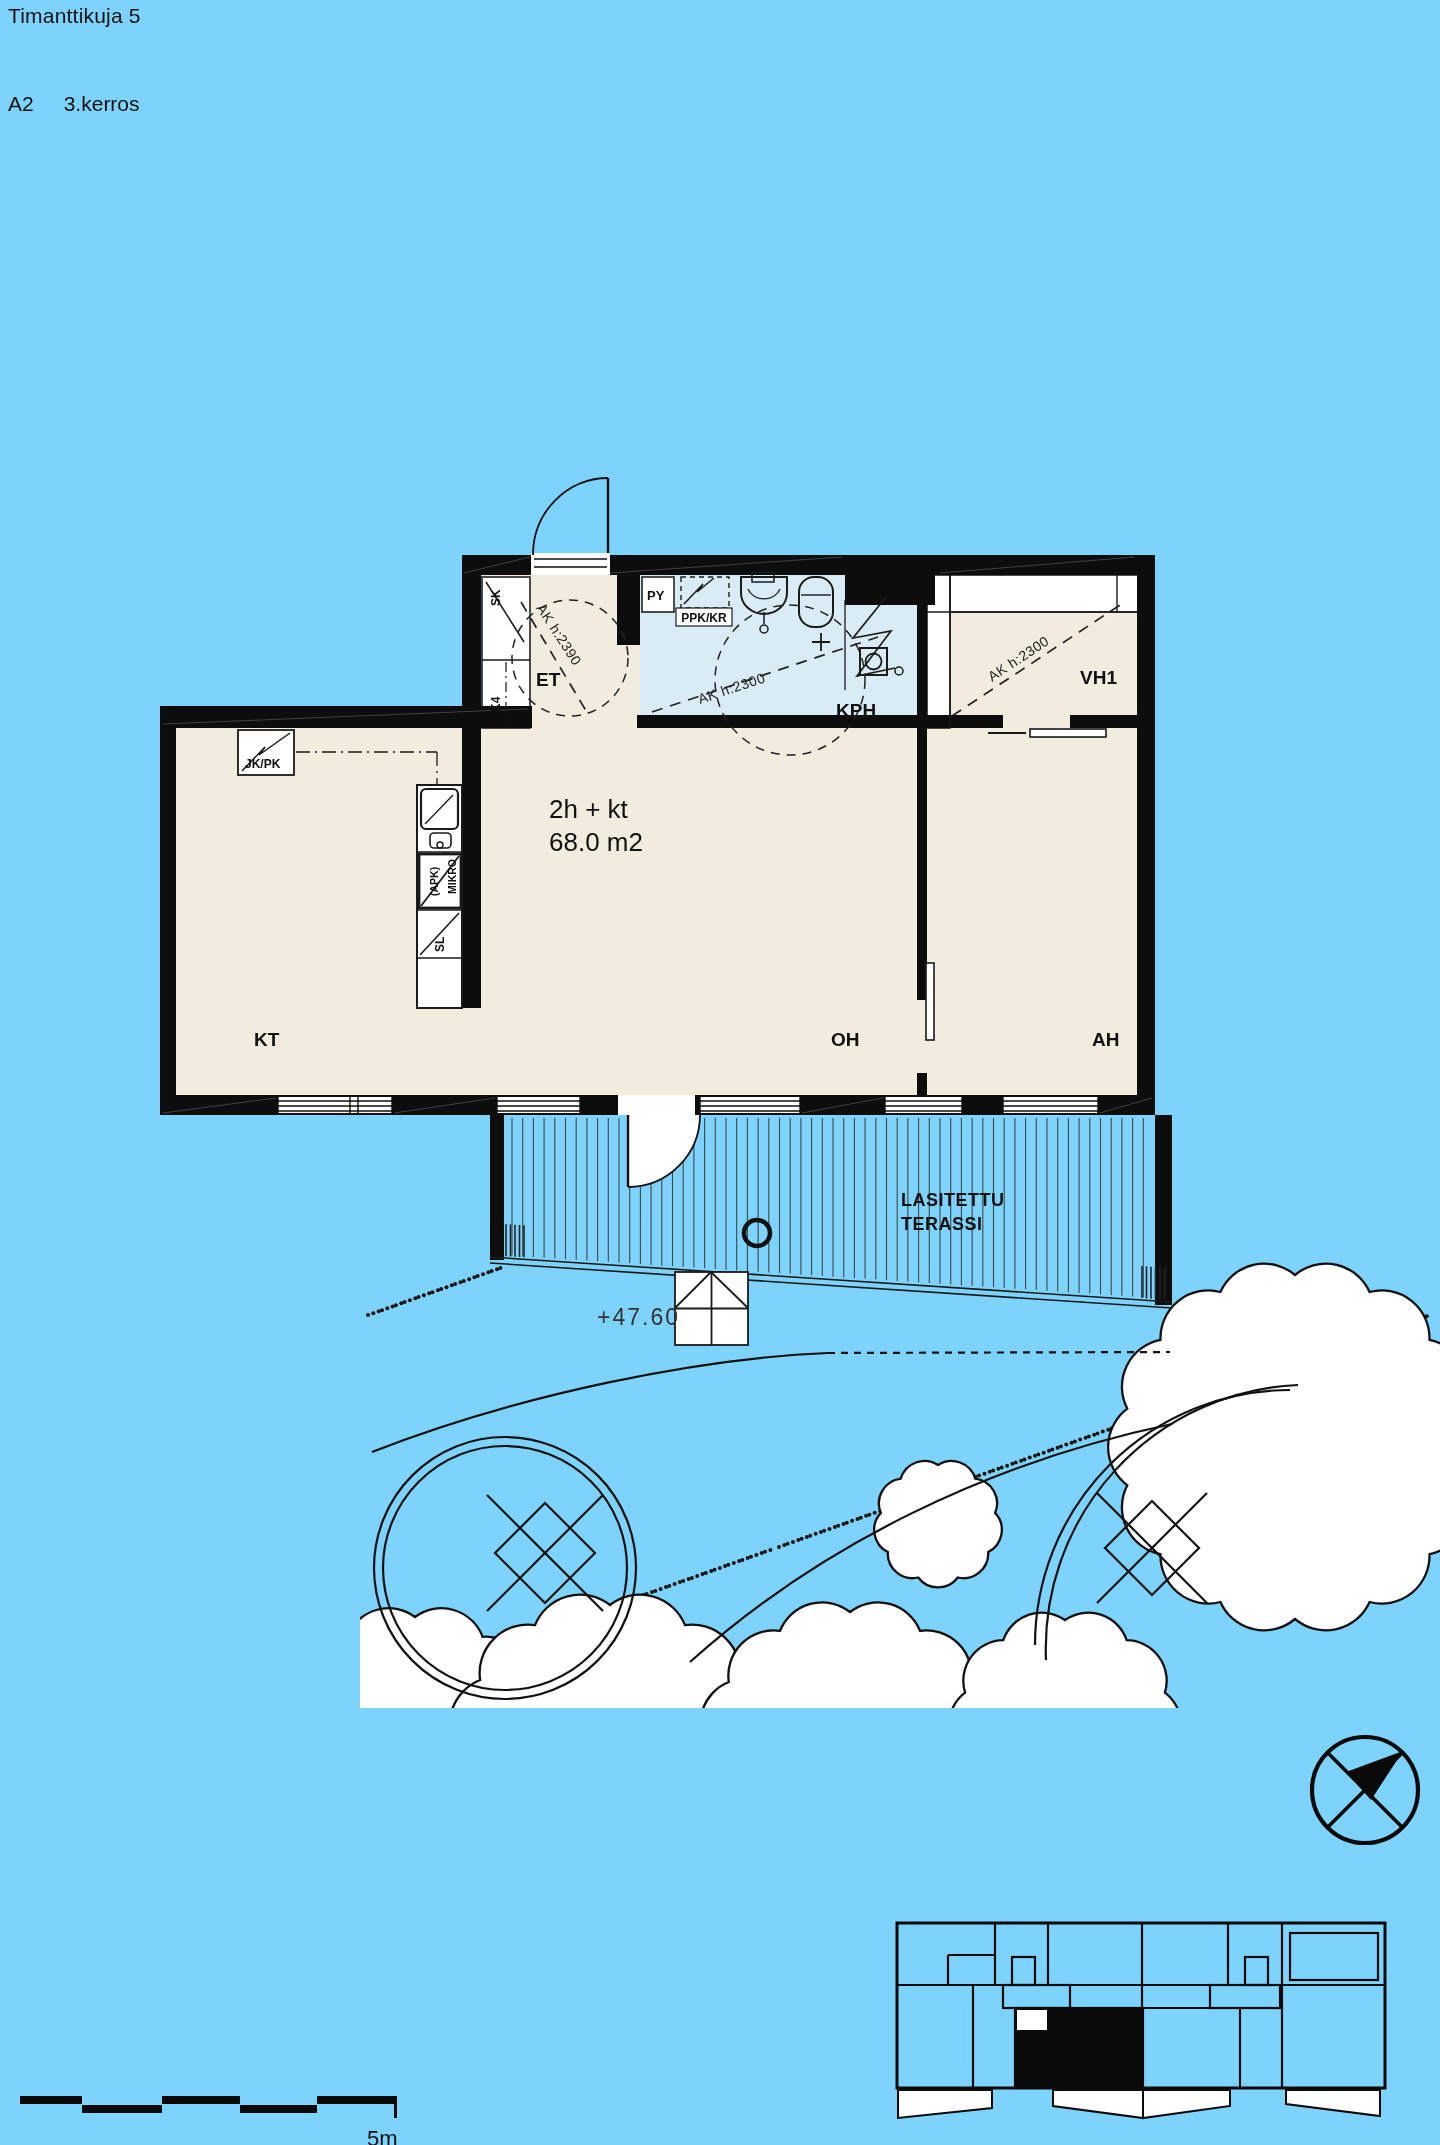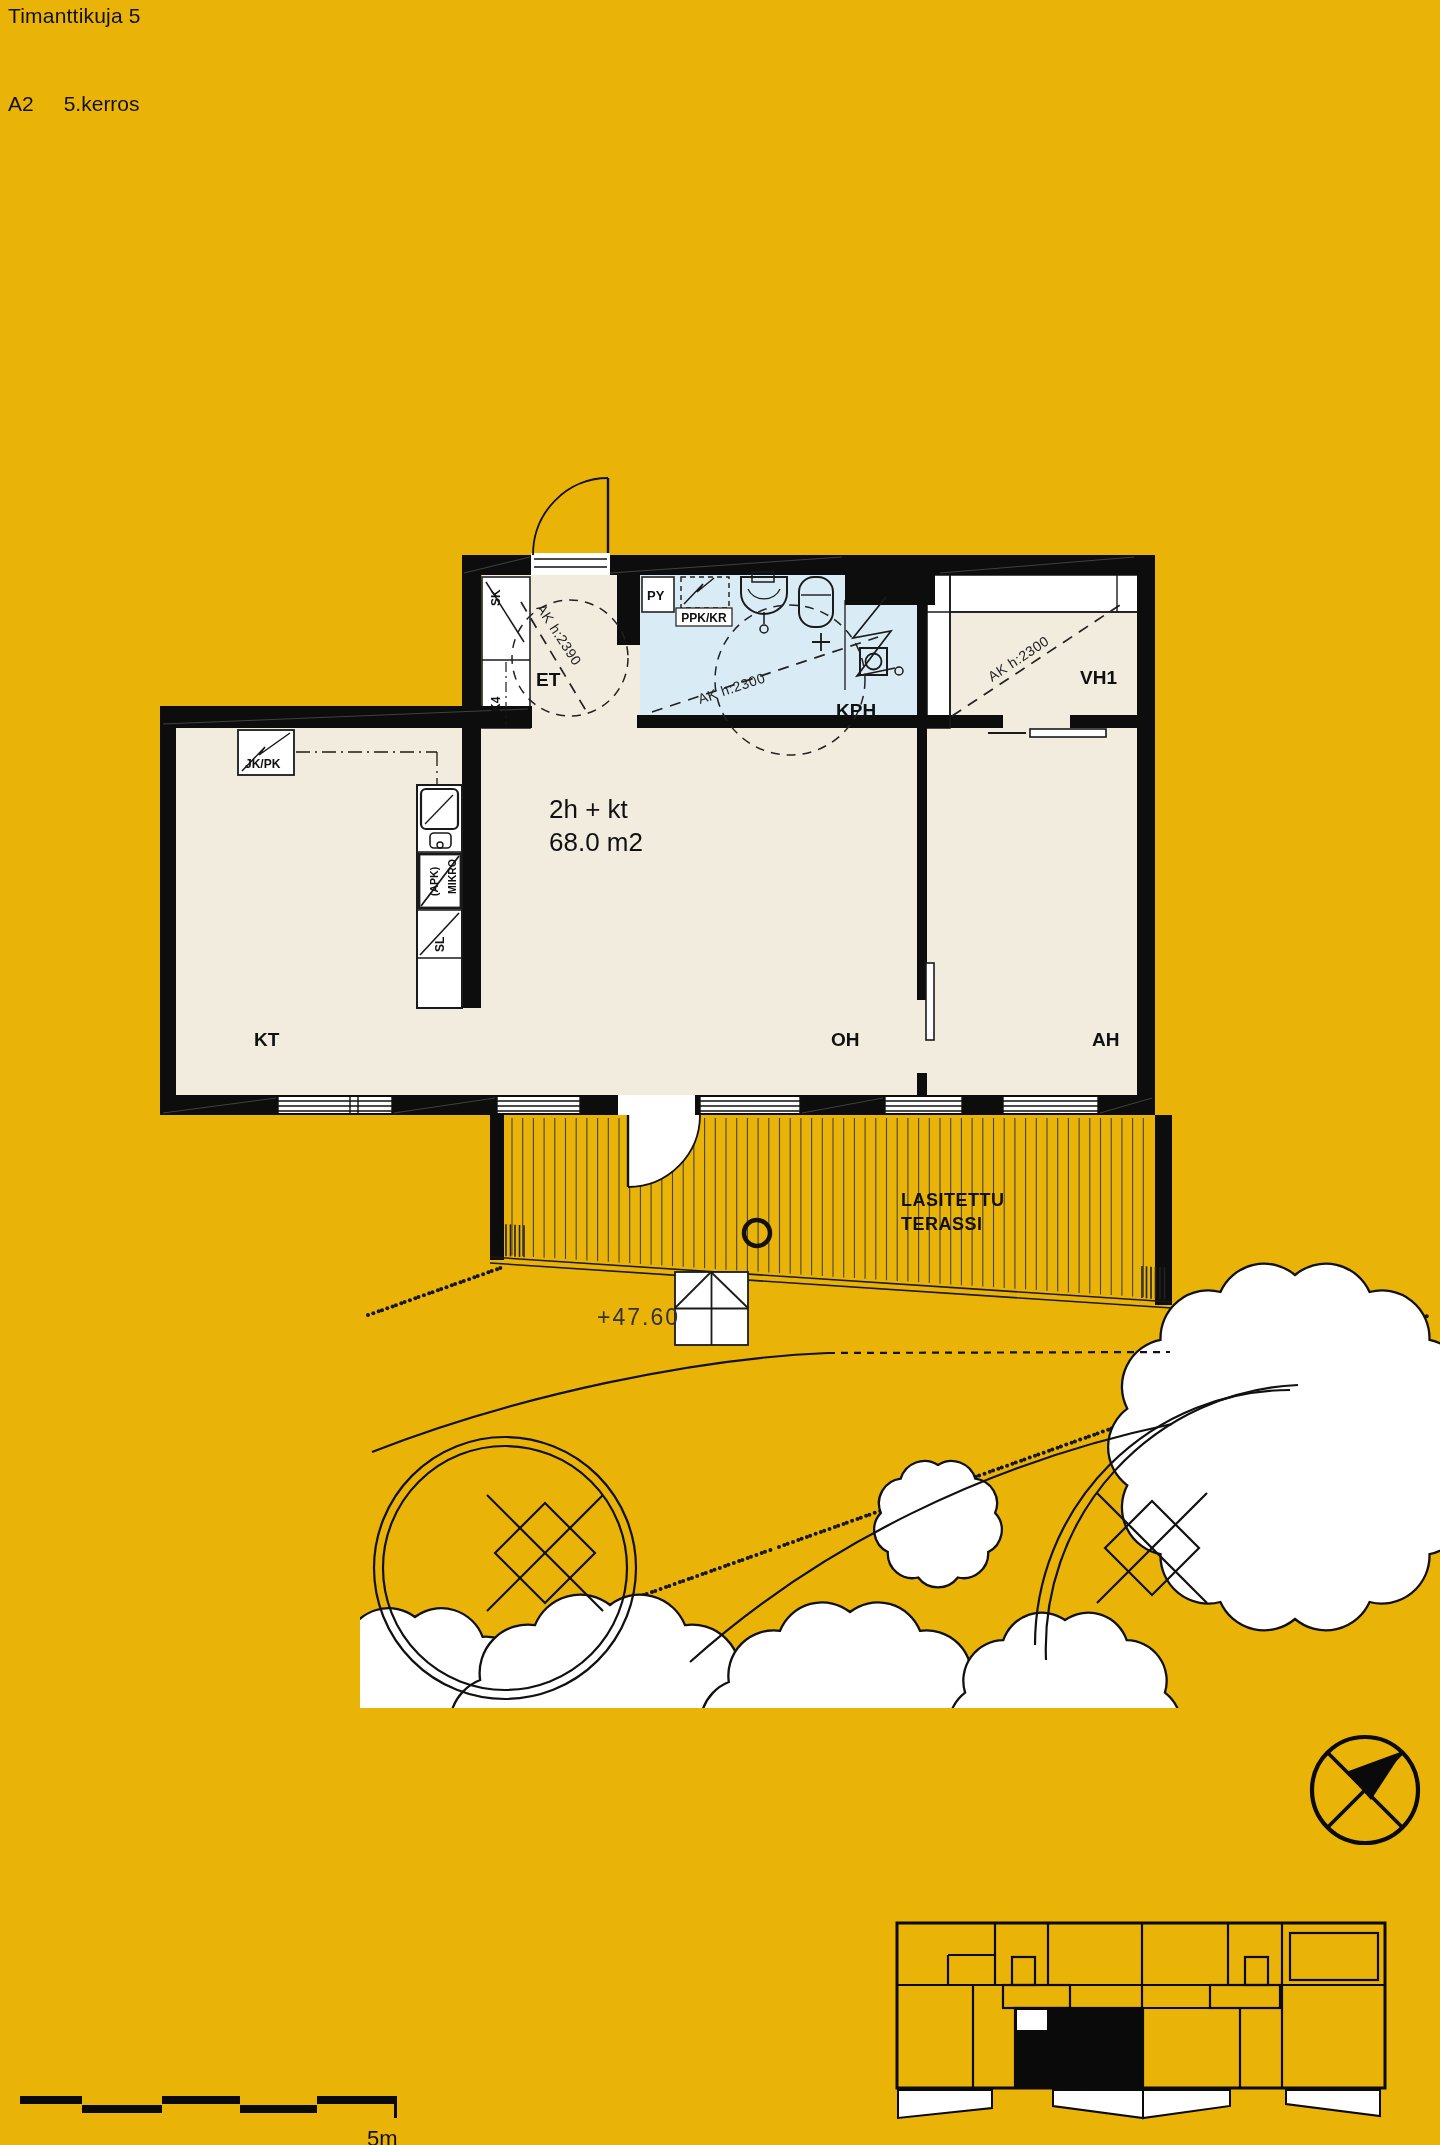--- a/index.html
+++ b/index.html
@@ -1,16 +1,16 @@
 <!DOCTYPE html>
 <html><head>
 <meta charset="utf-8">
 <style>
   html,body{margin:0;padding:0;background:#fff;}
-  .page{position:relative;width:1440px;height:2145px;background:#eab308;overflow:hidden;
+  .page{position:relative;width:1440px;height:2145px;background:#7dd3fc;overflow:hidden;
         font-family:"Liberation Sans",sans-serif;color:#111;}
   .hdr{position:absolute;left:8px;top:4px;}
   .hdr-street{font-size:21px;letter-spacing:.2px;}
   .hdr-big{position:absolute;left:4px;top:36px;font-size:46px;white-space:nowrap;}
   .hdr-big .gap{display:inline-block;width:26px;}
   .hdr-sub{position:absolute;left:8px;top:92px;font-size:21px;}
   .hdr-sub .gap{display:inline-block;width:30px;}
   svg{position:absolute;left:0;top:0;}
   svg text{font-family:"Liberation Sans",sans-serif;fill:#111;}
   .t-room{font-size:19px;font-weight:bold;}
@@ -25,21 +25,21 @@
   .fx{fill:none;stroke:#1a1a1a;stroke-width:1.8;}
 </style>
 </head>
 <body>
 
 <div class="page">
 
   <div class="hdr">
     <div class="hdr-street">Timanttikuja 5</div>
   </div>
-  <div class="hdr-sub"><span>A2</span><span class="gap"></span><span>5.kerros</span></div>
+  <div class="hdr-sub"><span>A2</span><span class="gap"></span><span>3.kerros</span></div>
 
   <svg width="1440" height="2145" viewBox="0 0 1440 2145">
     <defs>
       <clipPath id="yardClip">
           <rect x="360" y="1256" width="1080" height="452"></rect>
         </clipPath>
     </defs>
 
     <g fill="#f2ecdf">
       <rect x="482" y="575" width="135" height="153"></rect>

